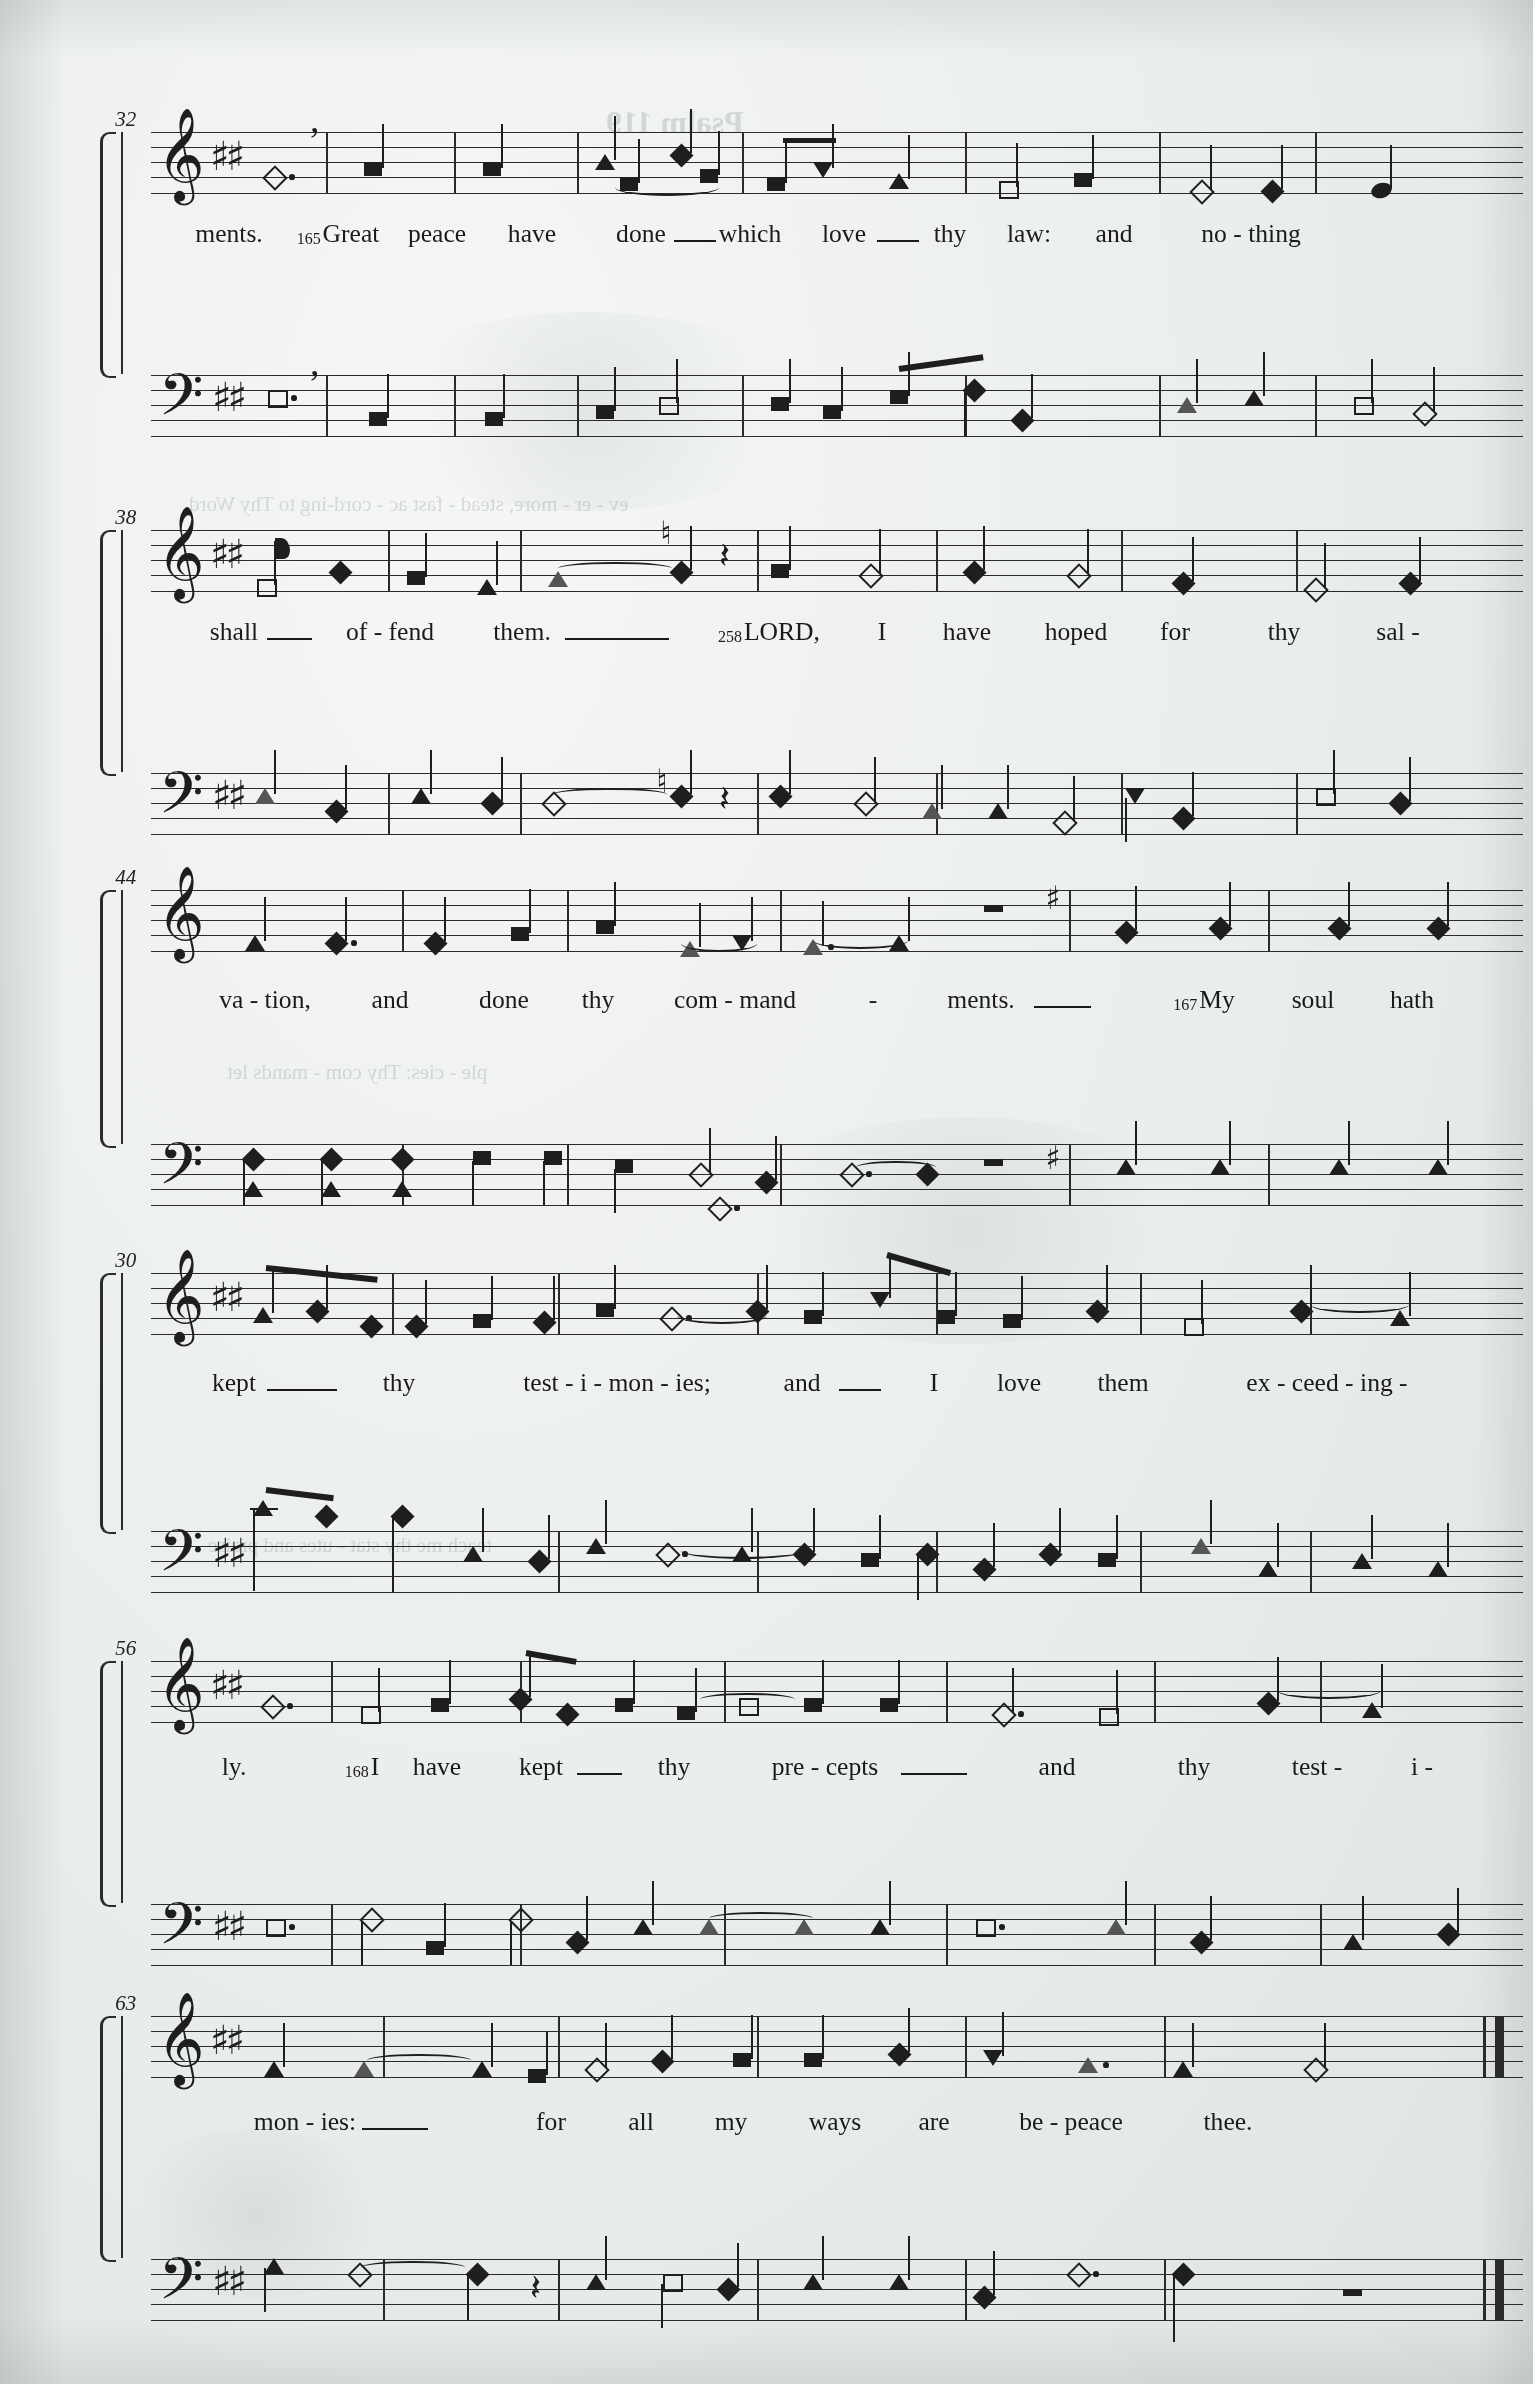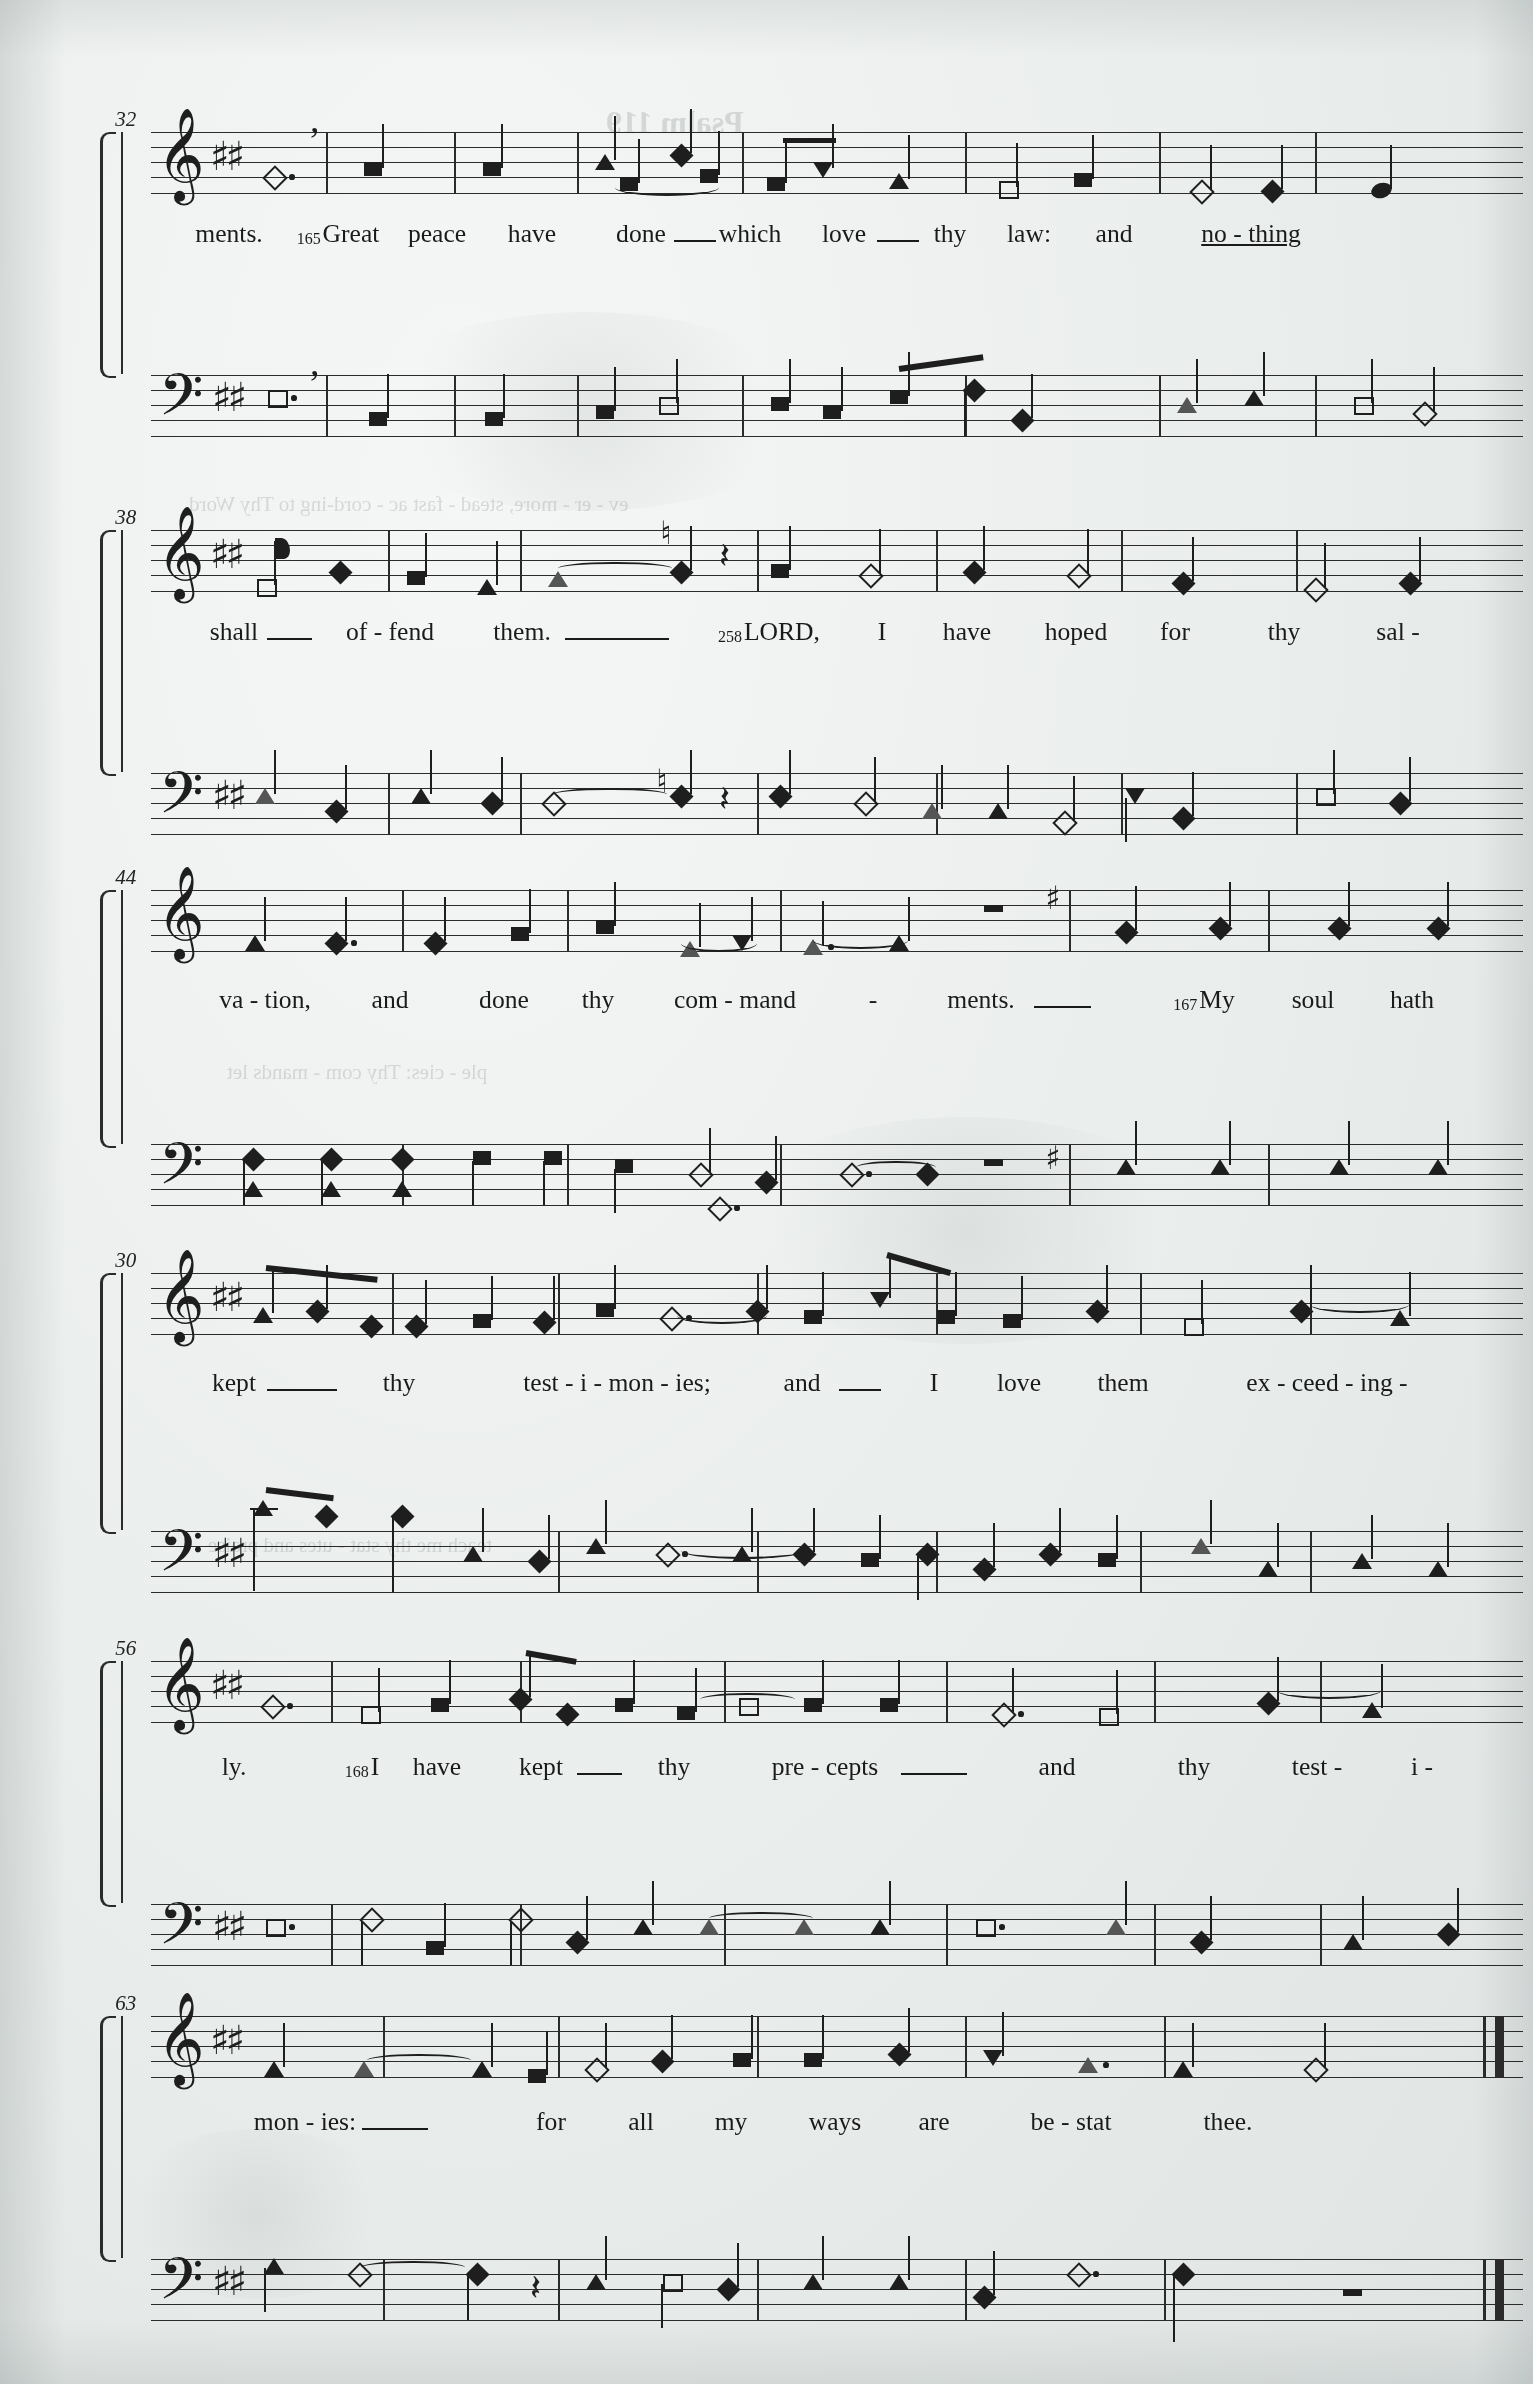--- a/index.html
+++ b/index.html
@@ -420,21 +420,21 @@
       <div class="lyric" style="left:312px;">peace</div>
       <div class="lyric" style="left:407px;">have</div>
       <div class="lyric" style="left:516px;">done</div>
       <div class="extend" style="left:549px;width:42px;top:21px;"></div>
       <div class="lyric" style="left:625px;">which</div>
       <div class="lyric" style="left:719px;">love</div>
       <div class="extend" style="left:752px;width:42px;top:21px;"></div>
       <div class="lyric" style="left:825px;">thy</div>
       <div class="lyric" style="left:904px;">law:</div>
       <div class="lyric" style="left:989px;">and</div>
-      <div class="lyric" style="left:1126px;text-decoration:underline;">no - thing</div>
+      <div class="lyric" style="left:1126px;">no - thing</div>
     </div>
 
     <div class="staff" style="top:182px;">
       <div class="line"></div>
         <div class="line"></div>
         <div class="line"></div>
         <div class="line"></div>
         <div class="line"></div>
       <div class="clef bass">𝄢</div>
       <div class="keysig" style="left:61px;top:1.9px;">♯♯</div>
@@ -1308,21 +1308,21 @@
     </div>
 
     <div class="lyricline" style="top:91px;">
       <div class="lyric" style="left:180px;">mon - ies:</div>
       <div class="extend" style="left:237px;width:66px;top:21px;"></div>
       <div class="lyric" style="left:426px;">for</div>
       <div class="lyric" style="left:516px;">all</div>
       <div class="lyric" style="left:606px;">my</div>
       <div class="lyric" style="left:710px;">ways</div>
       <div class="lyric" style="left:809px;">are</div>
-      <div class="lyric" style="left:946px;">be - stat</div>
+      <div class="lyric" style="left:946px;">be - peace</div>
       <div class="lyric" style="left:1103px;">thee.</div>
     </div>
 
     <div class="staff" style="top:182px;">
       <div class="line"></div>
         <div class="line"></div>
         <div class="line"></div>
         <div class="line"></div>
         <div class="line"></div>
       <div class="clef bass">𝄢</div>

